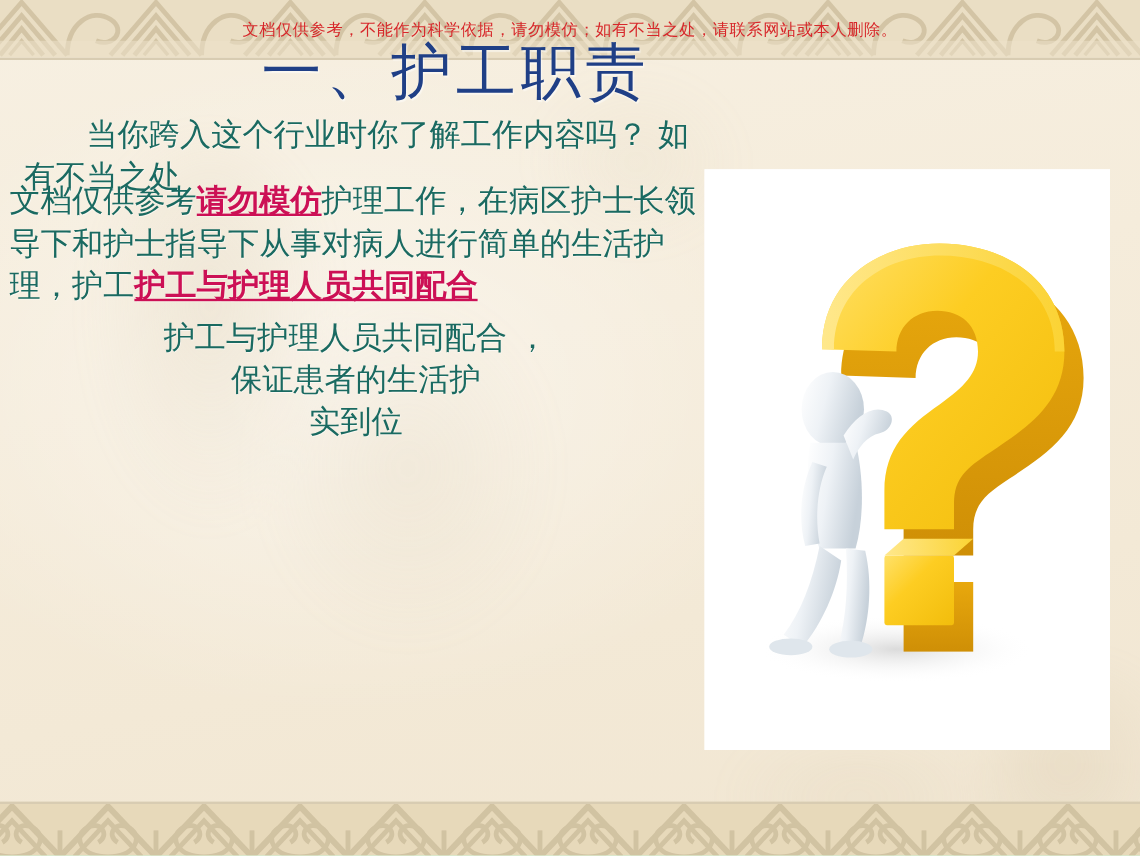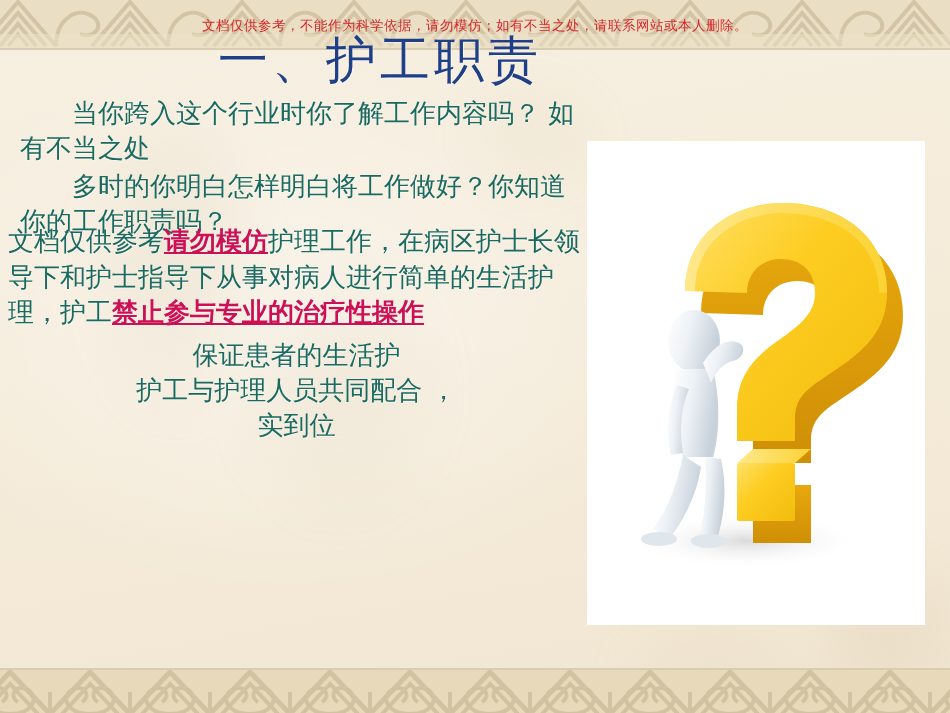--- a/index.html
+++ b/index.html
@@ -315,27 +315,26 @@
         <ellipse cx="72" cy="398" rx="18" ry="7" fill="#dfe6ec"></ellipse>
         <ellipse cx="122" cy="400" rx="18" ry="7" fill="#dfe6ec"></ellipse>
       </g>
     </svg>
   </div>
 
   <div class="body-text">
 
     <p class="para para-q1">当你跨入这个行业时你了解工作内容吗？ 如有不当之处</p>
 
-    <p class="para para-q2">多时的你明白怎样明白将工作做好？你知道你的工作职责吗？</p>
 
     <p class="para para-duty">
-      <span>文档仅供参考</span><span class="hl">请勿模仿</span><span>护理工作，在病区护士长领导下和护士指导下从事对病人进行简单的生活护理，护工</span><span class="hl">禁止参与专业的治疗性操作</span>
+      <span>文档仅供参考</span><span class="hl">请勿模仿</span><span>护理工作，在病区护士长领导下和护士指导下从事对病人进行简单的生活护理，护工</span><span class="hl">护工与护理人员共同配合</span>
     </p>
 
     <p class="para para-closing">
+      <span class="center-line">护工与护理人员共同配合 ，</span>
       <span class="center-line">保证患者的生活护</span>
-      <span class="center-line">护工与护理人员共同配合 ，</span>
       <span class="center-line">实到位</span>
     </p>
 
   </div>
 
 </div>
 
 </body></html>

